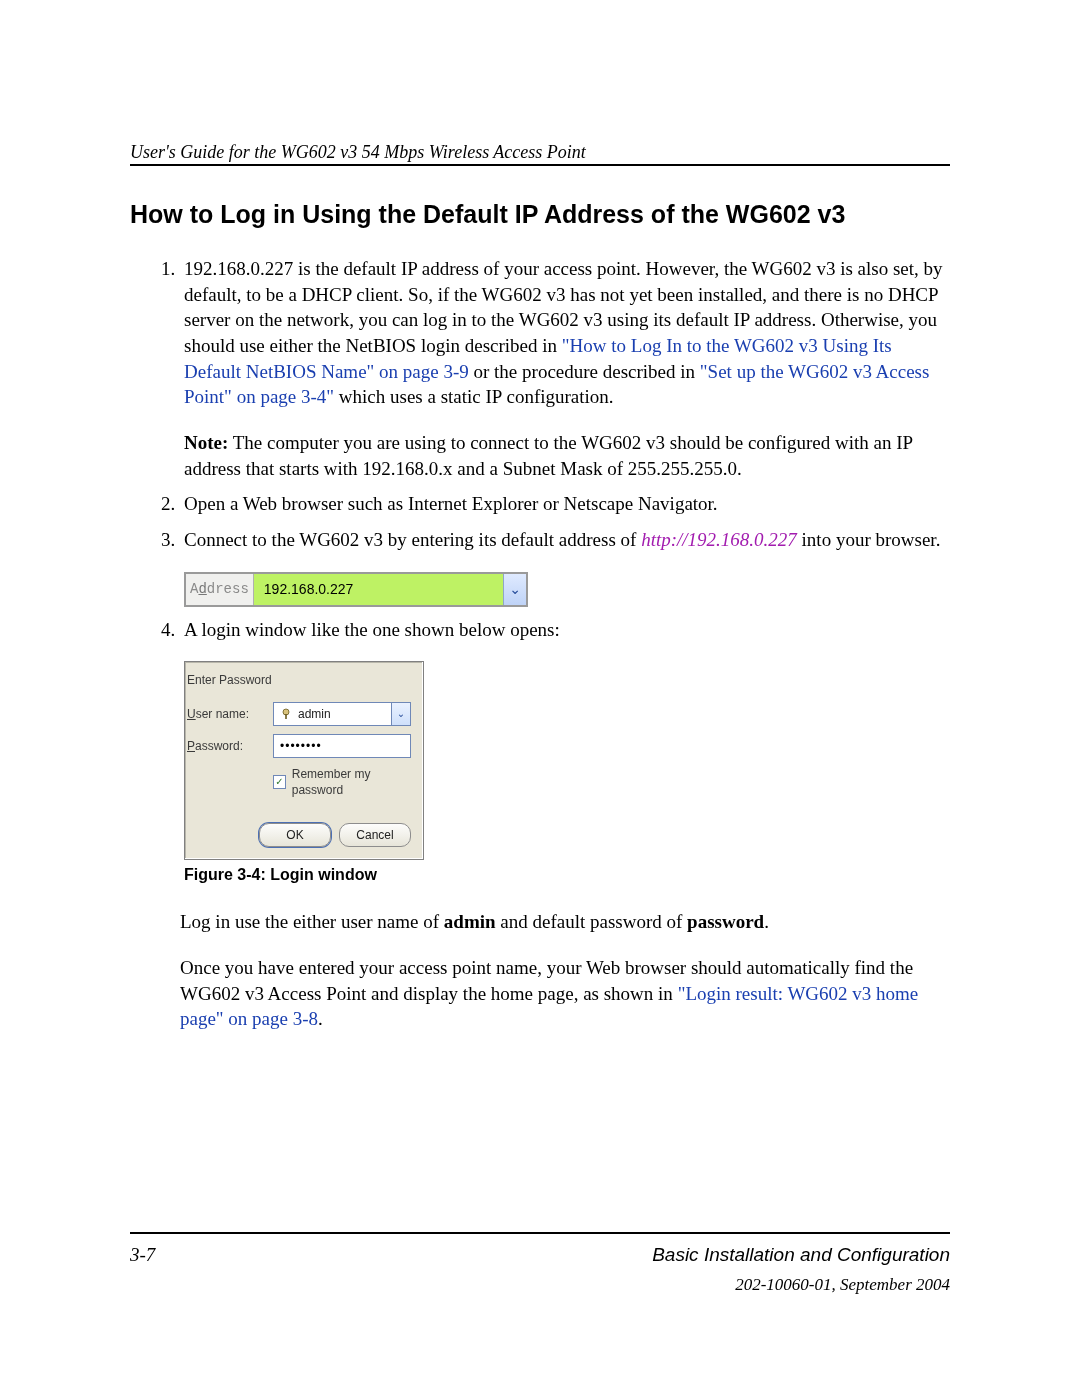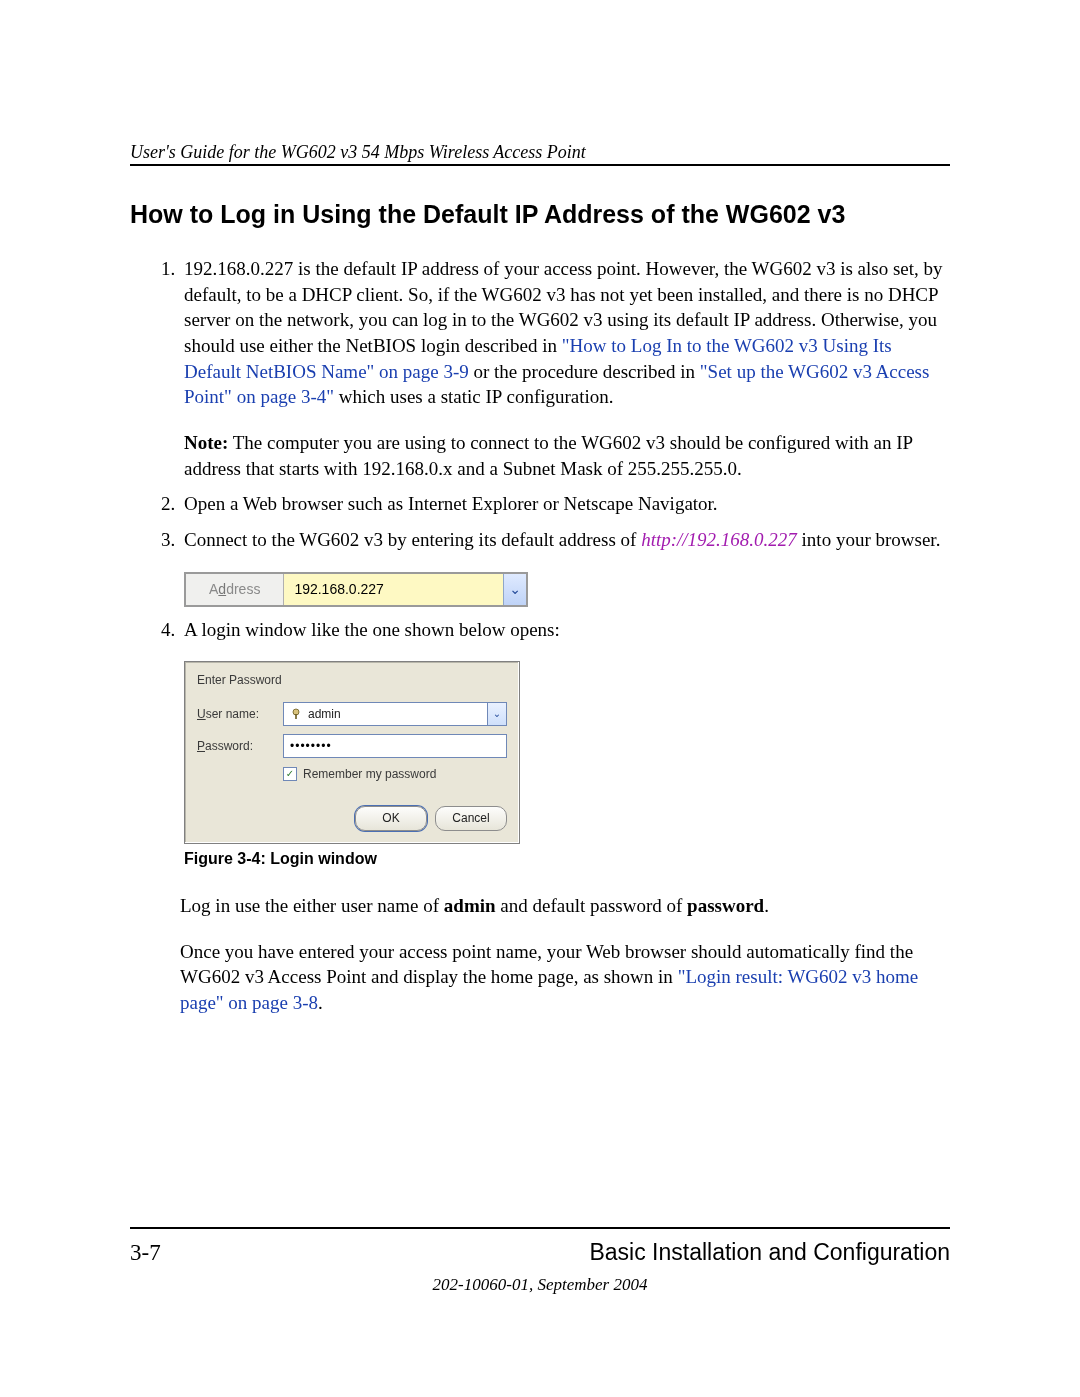--- a/index.html
+++ b/index.html
@@ -52,53 +52,54 @@
     margin: 20px 0 8px 0;
     width: 340px;
     border: 2px solid #9a9a9a;
     background: #f6f6f4;
     display: flex;
     align-items: stretch;
     font-family: Tahoma, Arial, sans-serif;
     font-size: 14px;
   }
   .addr-label {
-    padding: 6px 23px;
+    padding: 6px 4px;
     color: #8a8a8a;
     border-right: 1px solid #b0b0b0;
     background: #f0f0ee;
+    font-family: Liberation Mono, monospace;
   }
   .addr-label .ul { text-decoration: underline; color: #777; }
   .addr-input {
     flex: 1;
-    background: #fef9c3;
+    background: #bef264;
     padding: 6px 10px;
     color: #000;
   }
   .addr-drop {
     width: 22px;
     border-left: 1px solid #8fa6c9;
     background: linear-gradient(#dfeaff, #bfd3f7);
     display: flex;
     align-items: center;
     justify-content: center;
     color: #2a4f9c;
   }
 
   
   .login-dialog {
     margin: 18px 0 0 0;
-    width: 336px;
+    width: 240px;
     border: 1px solid #808080;
     background: #e9e6d8;
     font-family: Tahoma, Arial, sans-serif;
     font-size: 12px;
     color: #3a3a3a;
     box-shadow: inset -1px -1px 0 #fff, inset 1px 1px 0 #b8b6aa;
-    padding: 10px 12px 12px 12px;
+    padding: 10px 12px 12px 2px;
     box-sizing: border-box;
   }
   .login-title { margin-bottom: 14px; }
   .login-row {
     display: flex;
     align-items: center;
     margin-bottom: 8px;
   }
   .login-row .lbl { width: 86px; }
   .login-row .lbl .ul { text-decoration: underline; }
@@ -190,28 +191,29 @@
     position: absolute;
     left: 130px;
     right: 130px;
     bottom: 100px;
   }
   .footer-line {
     border-top: 2px solid #000;
     padding-top: 8px;
     display: flex;
     justify-content: space-between;
-    font-size: 23px;
+    font-size: 19px;
     font-family: Arial, Helvetica, sans-serif;
+    font-style: italic;
   }
   .footer-line .pnum {
     font-family: "Times New Roman", Times, serif;
   }
   .footer-sub {
-    text-align: center;
+    text-align: right;
     font-style: italic;
     font-size: 17px;
     margin-top: 6px;
     font-family: "Times New Roman", Times, serif;
   }
 </style>
 </head>
 <body>
 
 <div class="page">

